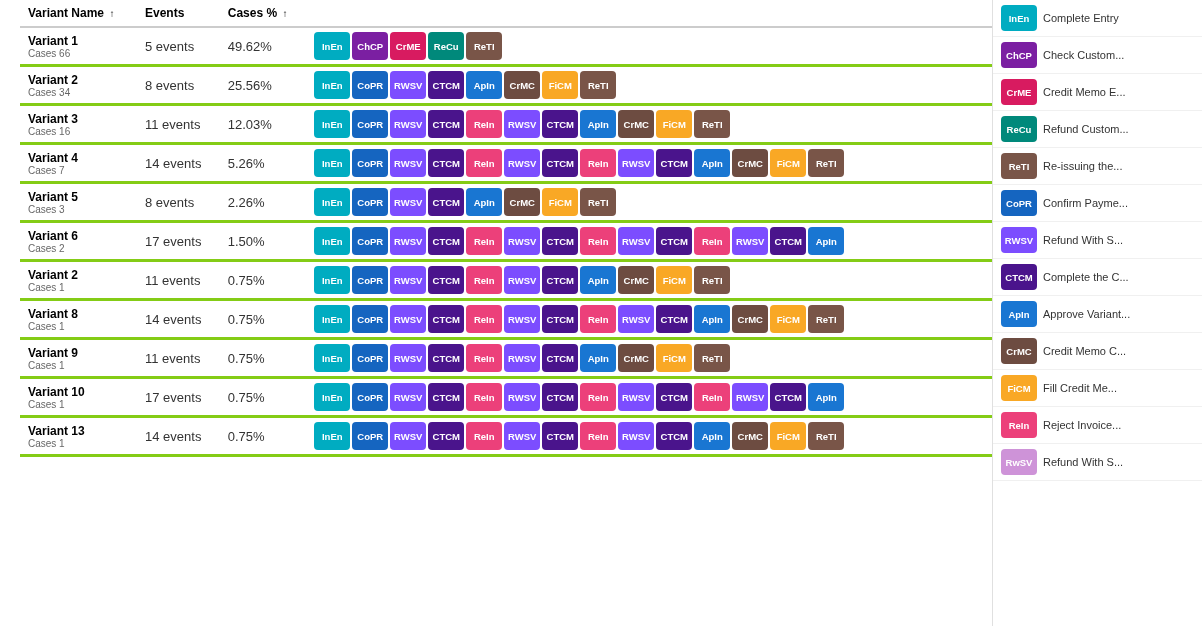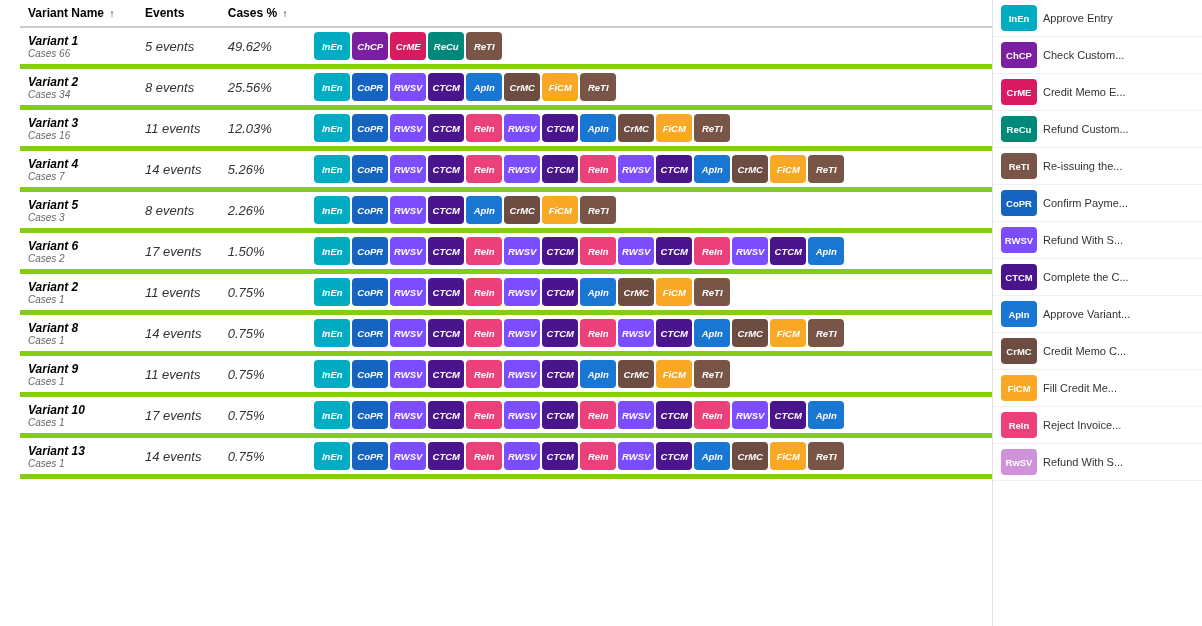--- a/index.html
+++ b/index.html
@@ -31,22 +31,21 @@
       padding: 6px 8px;
       text-align: left;
       font-weight: 600;
       font-size: 12px;
       white-space: nowrap;
       position: sticky;
       top: 0;
       z-index: 10;
     }
     tbody tr {
-      border-bottom: 5px solid #84cc16;
-      font-style: italic;
+      border-bottom: 3px solid #84cc16;
     }
     td {
       padding: 4px 8px;
       vertical-align: middle;
       white-space: nowrap;
     }
     .variant-name {
       font-weight: 600;
       font-size: 12px;
     }
@@ -391,21 +390,21 @@
               </div>
             </td>
           </tr>
         </tbody>
     </table>
   </div>
   <div class="legend">
     <div id="legend-items">
         <div class="legend-item">
           <span class="legend-chip" style="background-color: rgb(0, 172, 193);">InEn</span>
-          <span class="legend-label">Approve Entry</span>
+          <span class="legend-label">Complete Entry</span>
         </div>
         <div class="legend-item">
           <span class="legend-chip" style="background-color: rgb(123, 31, 162);">ChCP</span>
           <span class="legend-label">Check Custom...</span>
         </div>
         <div class="legend-item">
           <span class="legend-chip" style="background-color: rgb(216, 27, 96);">CrME</span>
           <span class="legend-label">Credit Memo E...</span>
         </div>
         <div class="legend-item">

